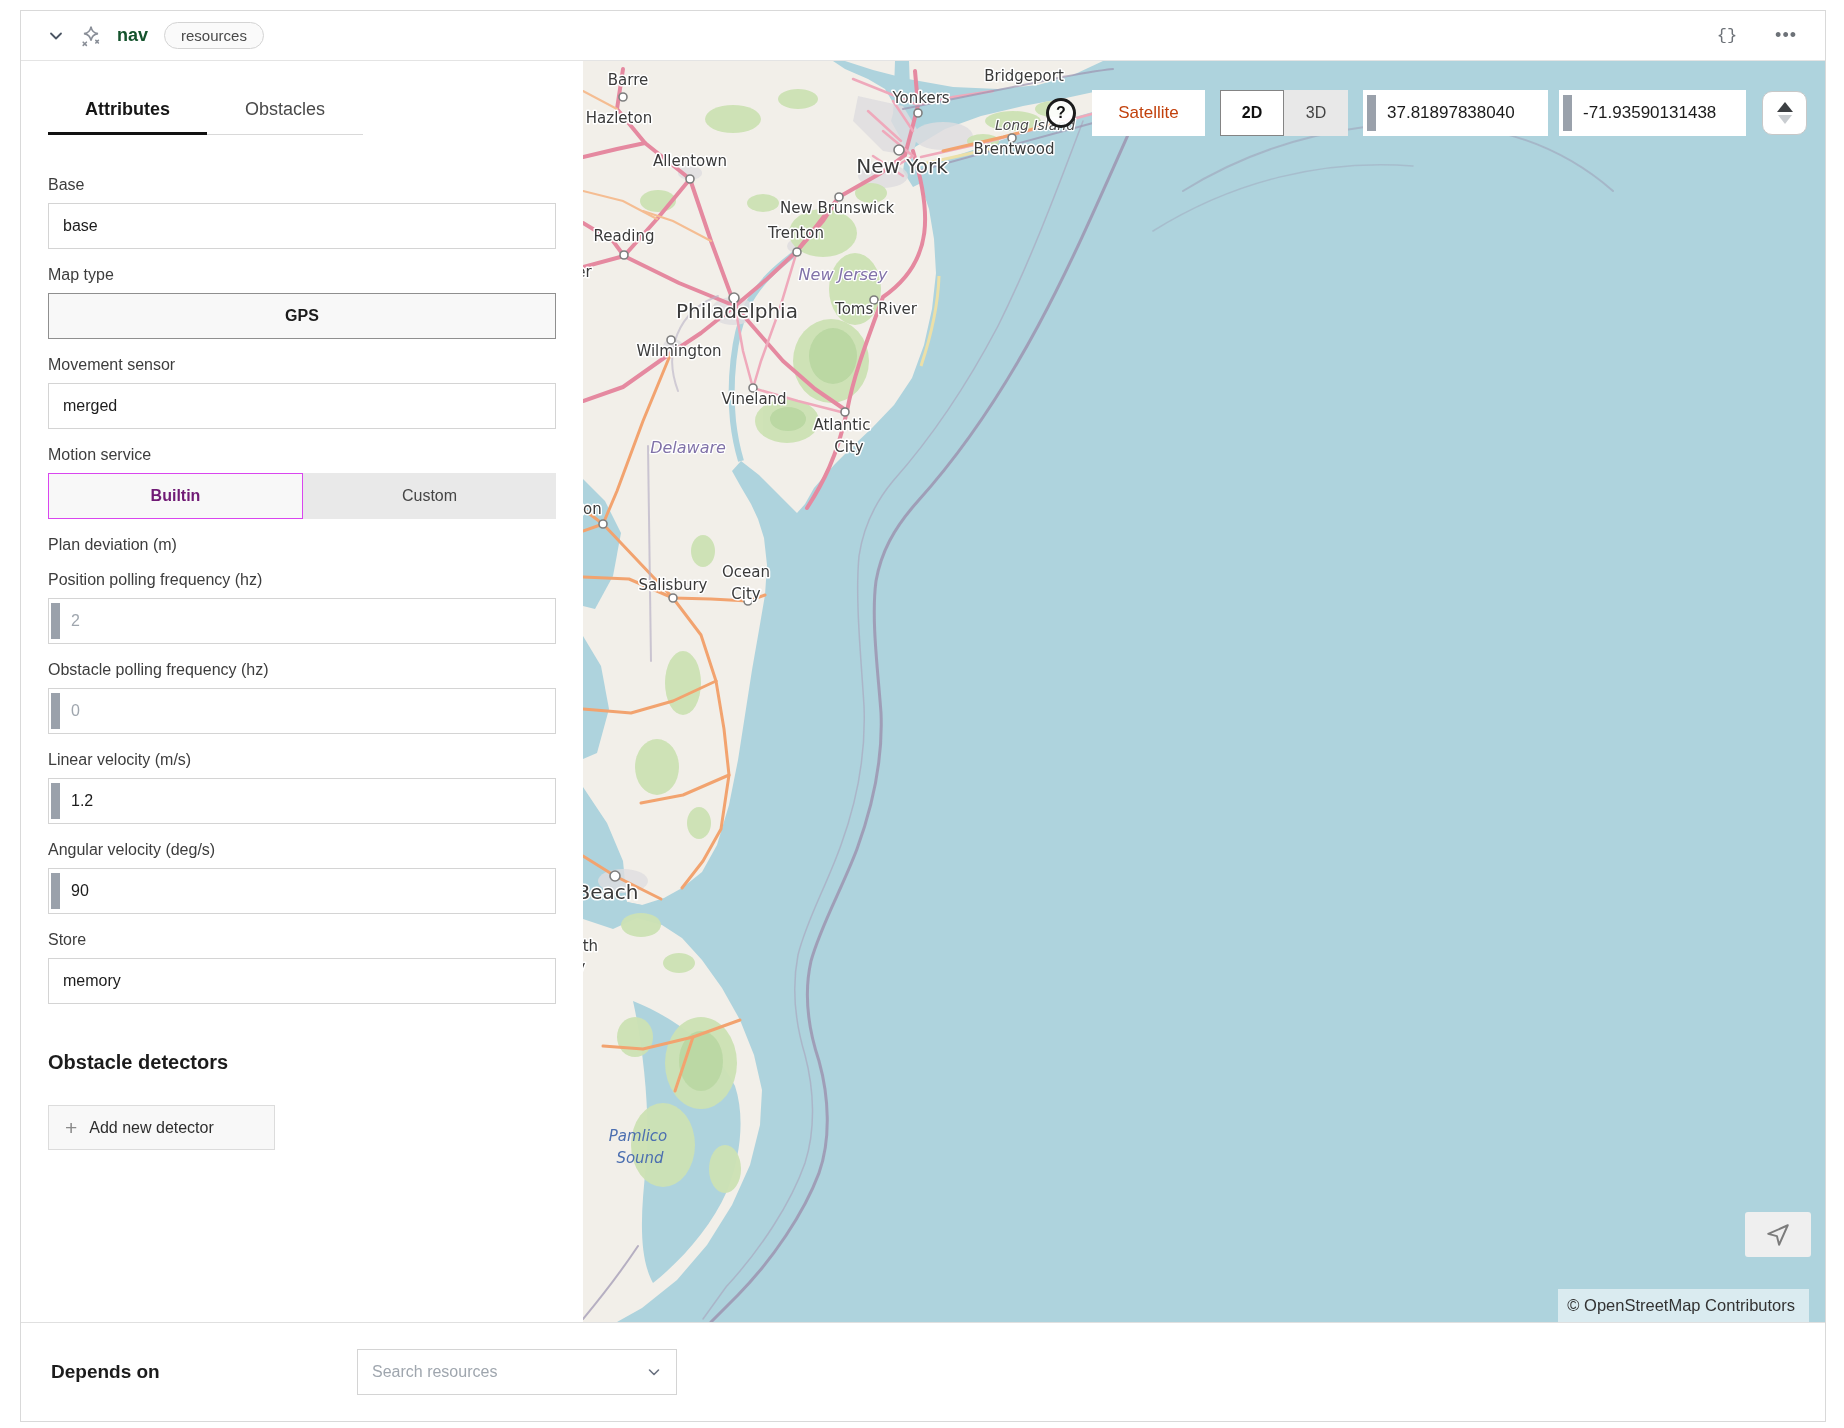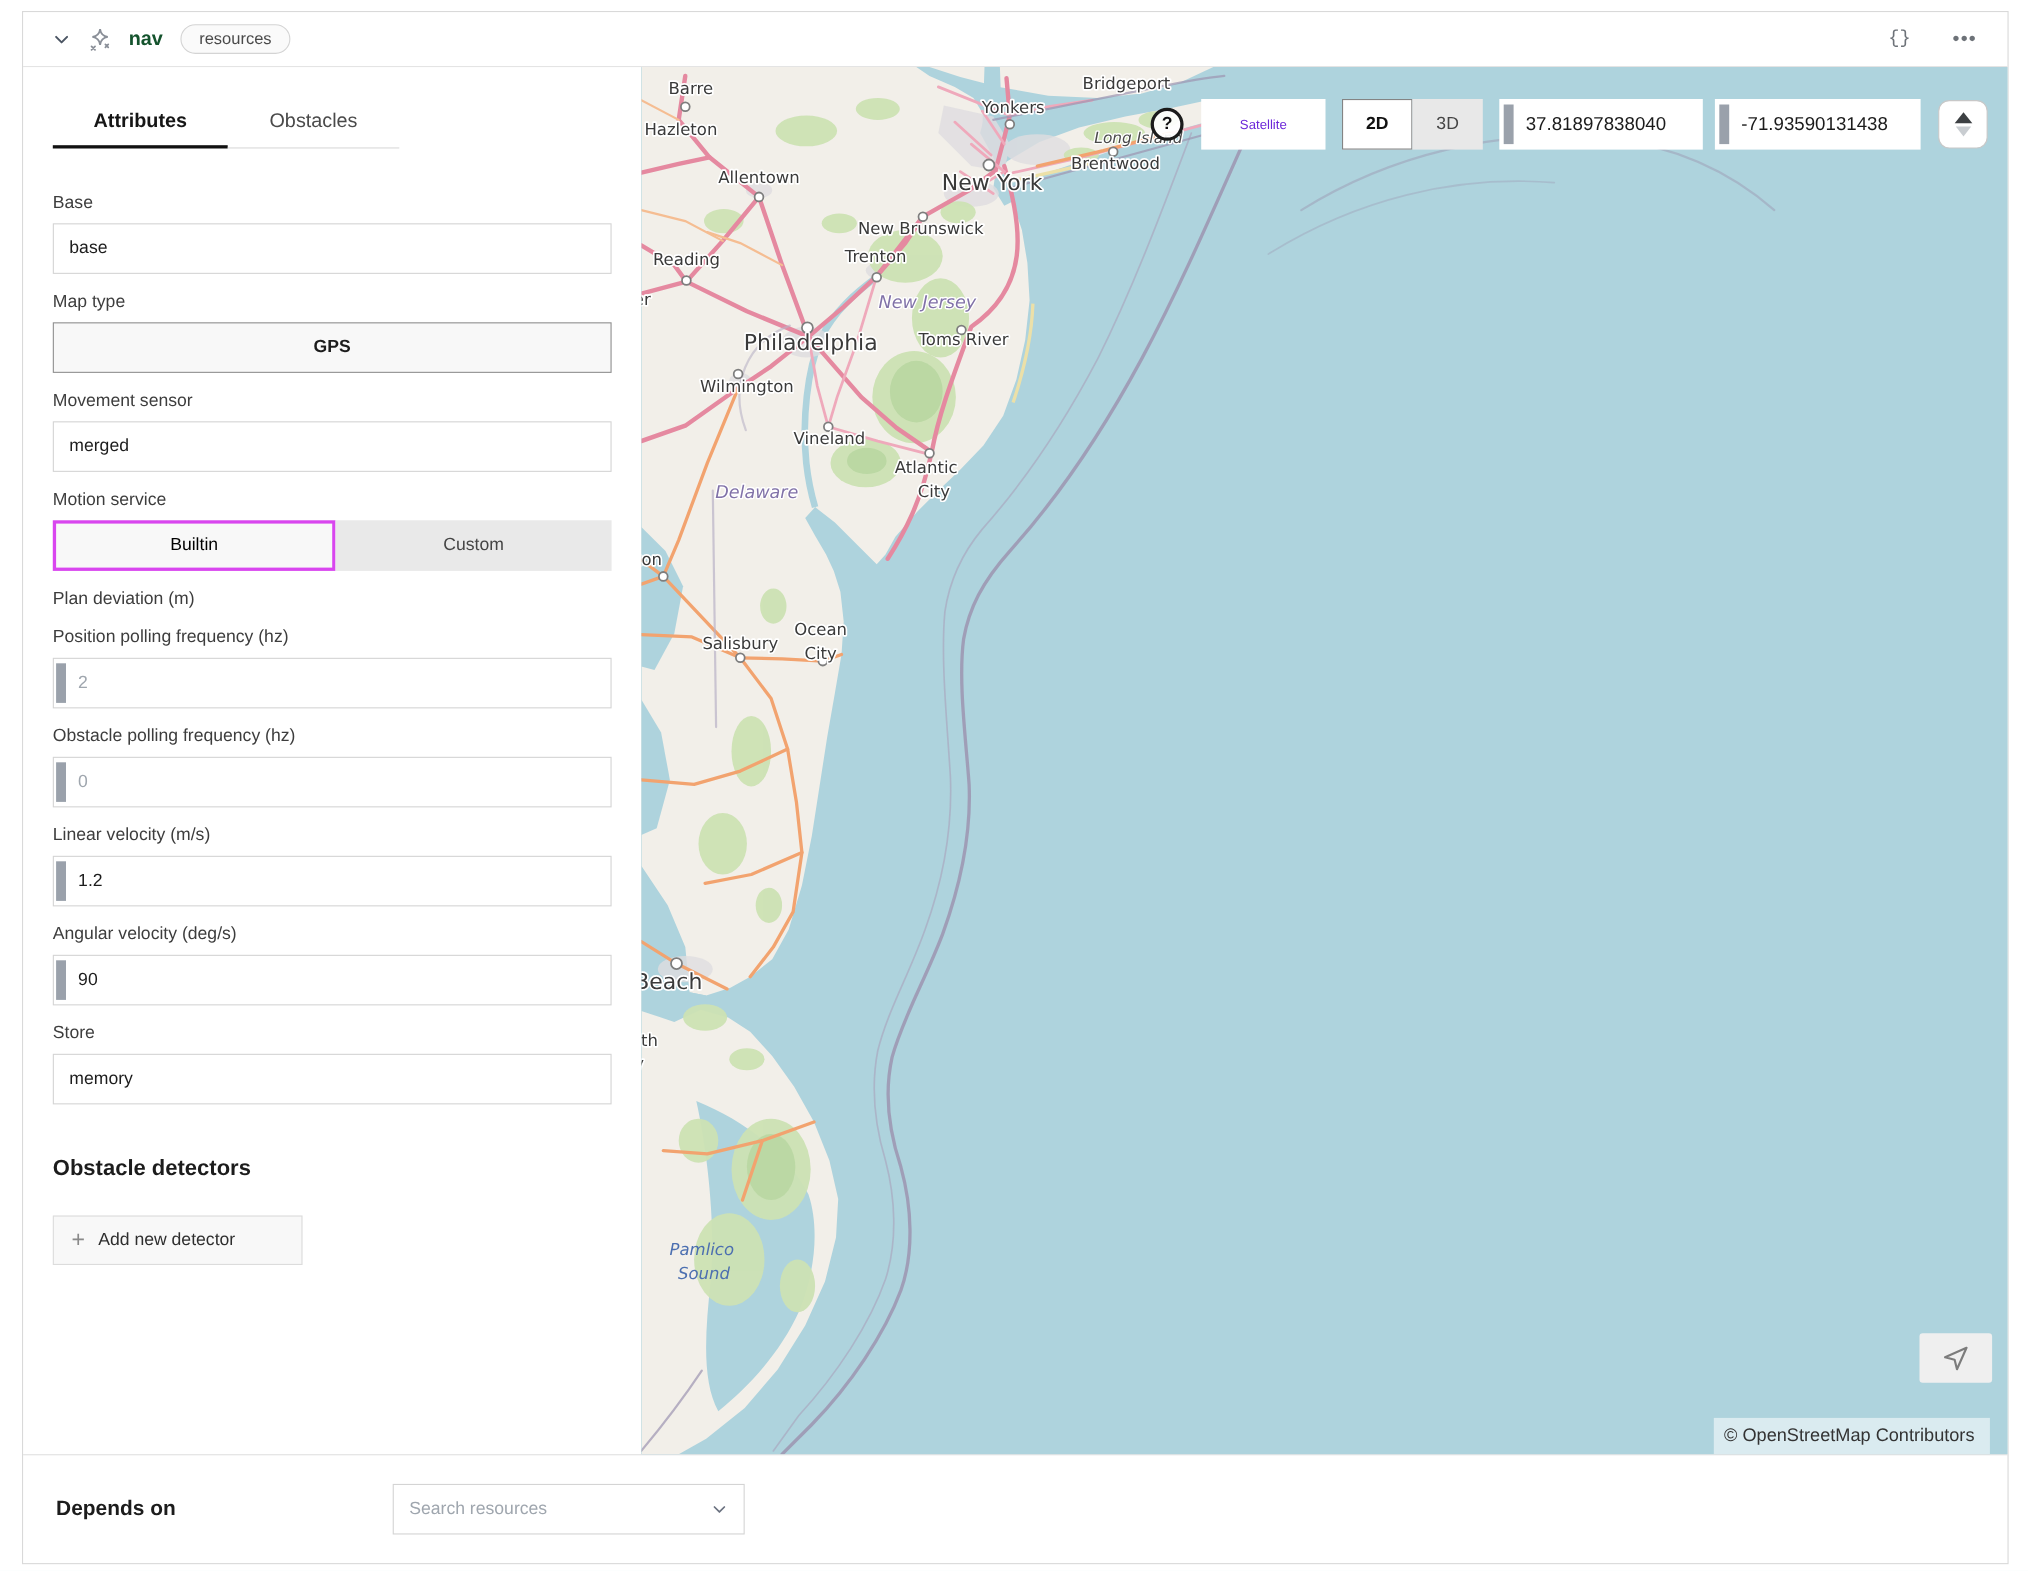--- a/index.html
+++ b/index.html
@@ -44,21 +44,21 @@
                   font-family:"Liberation Sans",sans-serif; }
   .tinput.num input { padding-left:22px; }
   .dragbar { position:absolute; left:3px; top:5px; bottom:5px; width:9px; background:#9aa1ab; z-index:2; }
   input::placeholder { color:#9fa6ae; opacity:1; }
 
   .wide-btn { margin-top:9px; width:100%; height:46px; background:#f8f8f8;
               border:1px solid #8f8f8f; font-size:16px; font-weight:bold; color:#1c1c1c;
               cursor:pointer; font-family:"Liberation Sans",sans-serif; }
   .segmented { margin-top:9px; display:flex; width:100%; height:46px; }
   .seg { flex:1; display:flex; align-items:center; justify-content:center; font-size:16px; cursor:pointer; }
-  .seg.sel { background:#f8f8f8; border:3px solid #d946ef; font-weight:normal; color:#000000; }
+  .seg.sel { background:#f8f8f8; border:1px solid #d946ef; font-weight:bold; color:#701a75; }
   .seg.unsel { background:#e9e9e9; border:none; color:#454545; }
 
   .section-heading { margin-top:47px; font-size:20px; font-weight:bold; color:#1c1c1c; }
   .add-btn { margin-top:31px; width:227px; height:45px; background:#f8f8f8; border:1px solid #dcdcdc;
              display:flex; align-items:center; gap:12px; padding:0 16px; font-size:16px; color:#2e2e2e;
              cursor:pointer; font-family:"Liberation Sans",sans-serif; }
   .plus { color:#8a8a8a; font-size:21px; line-height:21px; font-weight:normal; }
 
   
   .map-panel { position:relative; flex:1 1 auto; overflow:hidden; background:#aed3dd; }
@@ -70,21 +70,21 @@
   .ml-state  { font-style:italic; font-size:16px; fill:#8172a8; stroke-width:2.5px; }
   .ml-water  { font-style:italic; font-size:15px; fill:#4c6fb0; stroke-width:0; }
   .ml-island { font-style:italic; font-size:14px; fill:#4a4a4a; stroke-width:2.5px; }
   .dot { fill:#fff; stroke:#7e7e7e; stroke-width:1.6; }
 
   
   .map-controls { position:absolute; top:29px; right:18px; display:flex; align-items:center; z-index:5; }
   .help-btn { width:30px; height:30px; border-radius:50%; border:3px solid #1b1b1b;
               background:rgba(255,255,255,.92); color:#111; font-weight:bold; font-size:16px;
               display:flex; align-items:center; justify-content:center; cursor:pointer; margin-right:16px; }
-  .sat-btn { width:113px; height:46px; background:#fff; border:none; font-size:12px; color:#6d28d9;
+  .sat-btn { width:113px; height:46px; background:#fff; border:none; font-size:17px; color:#c2410c;
              cursor:pointer; margin-right:15px; font-family:"Liberation Sans",sans-serif; }
   .dim-toggle { display:flex; height:46px; margin-right:15px; }
   .dim { width:64px; display:flex; align-items:center; justify-content:center; font-size:16px; cursor:pointer; }
   .dim.sel { background:#fff; border:1px solid #848484; font-weight:bold; color:#111; }
   .dim.unsel { background:#e8e8e8; color:#444; }
   .coord { position:relative; height:46px; background:#fff; margin-right:11px; }
   .coord input { width:100%; height:46px; border:none; background:transparent; font-size:17px;
                  color:#1b1b1b; padding:0 6px 0 24px; outline:none; font-family:"Liberation Sans",sans-serif; }
   .coord .dragbar { top:5px; bottom:5px; left:4px; }
   .coord.lat { width:185px; }

